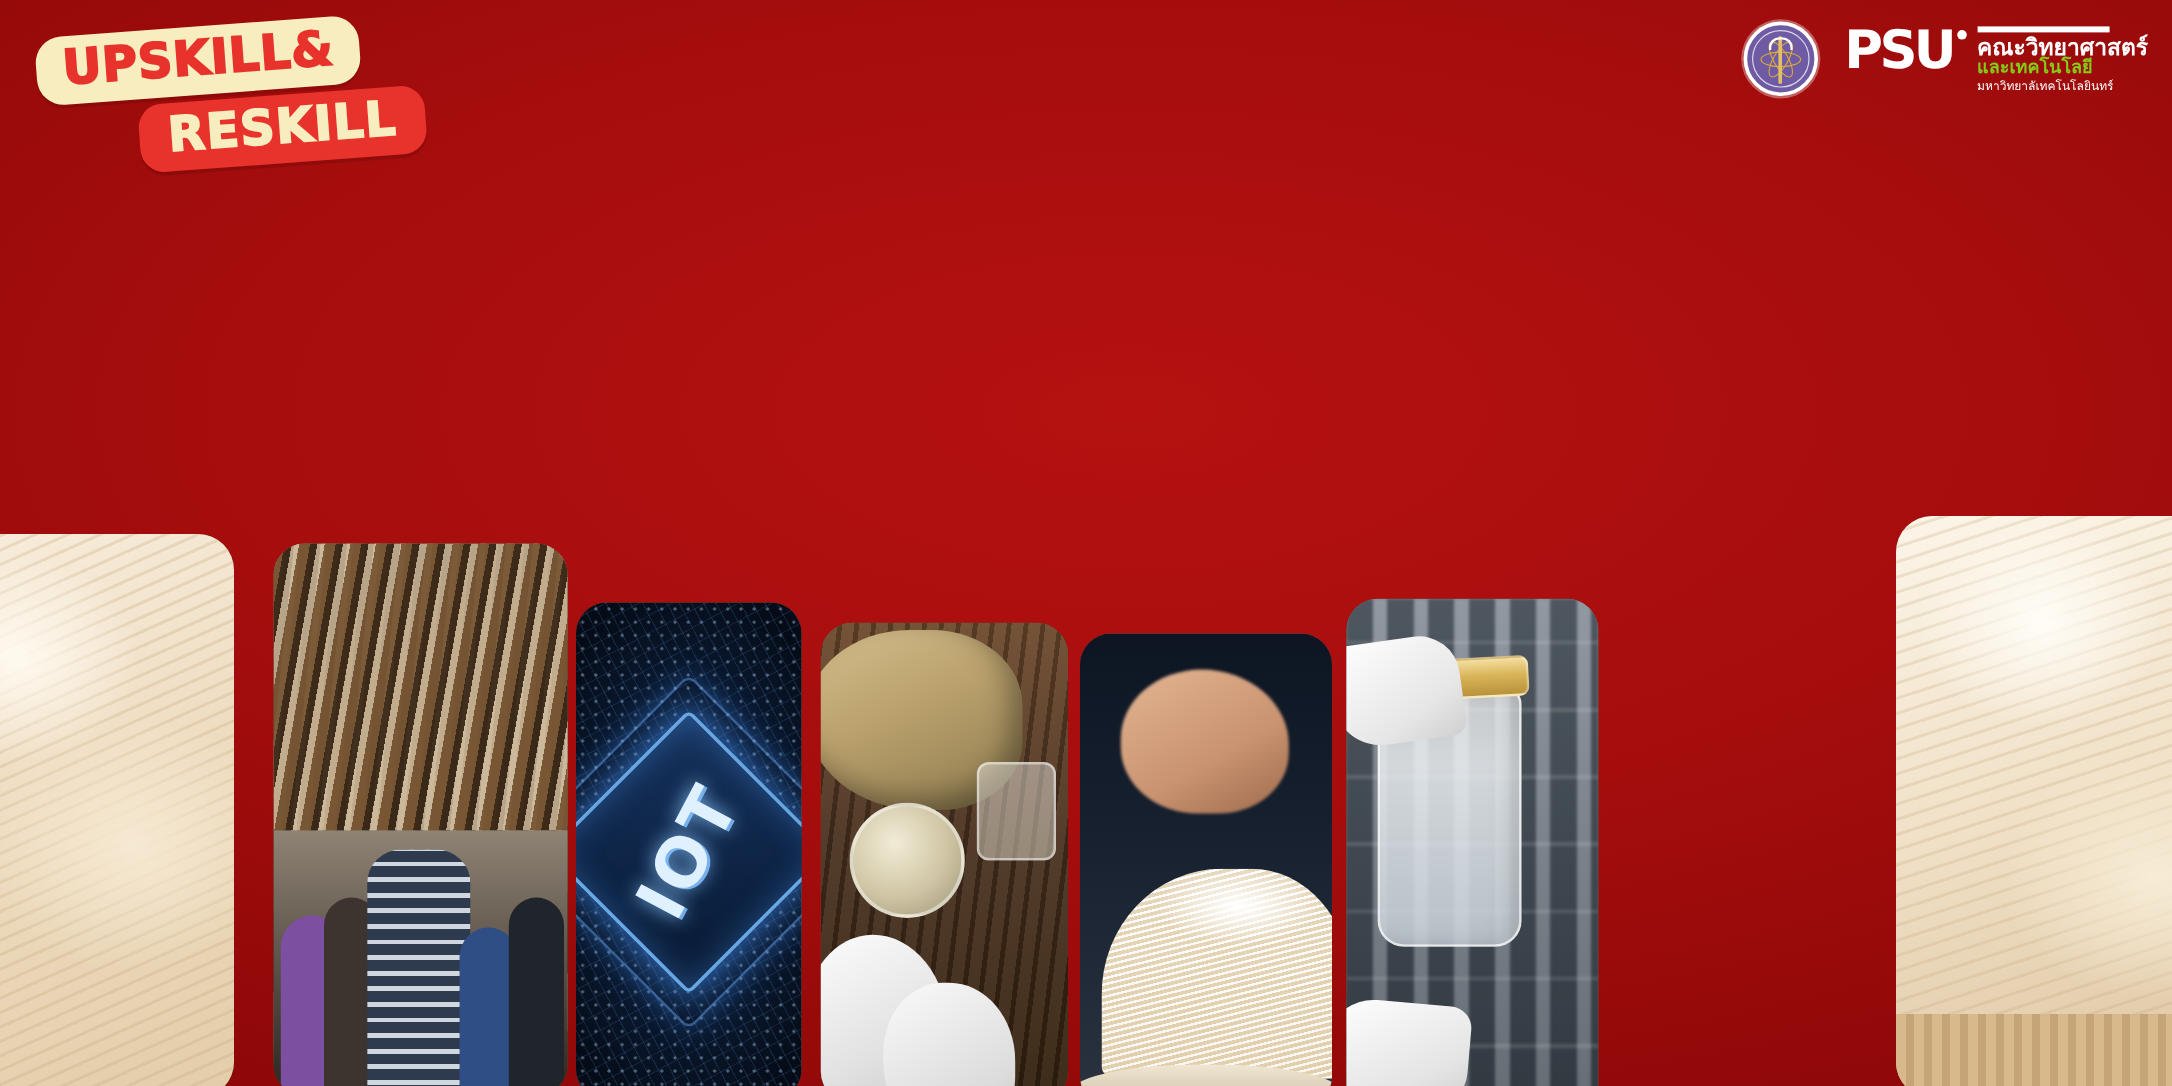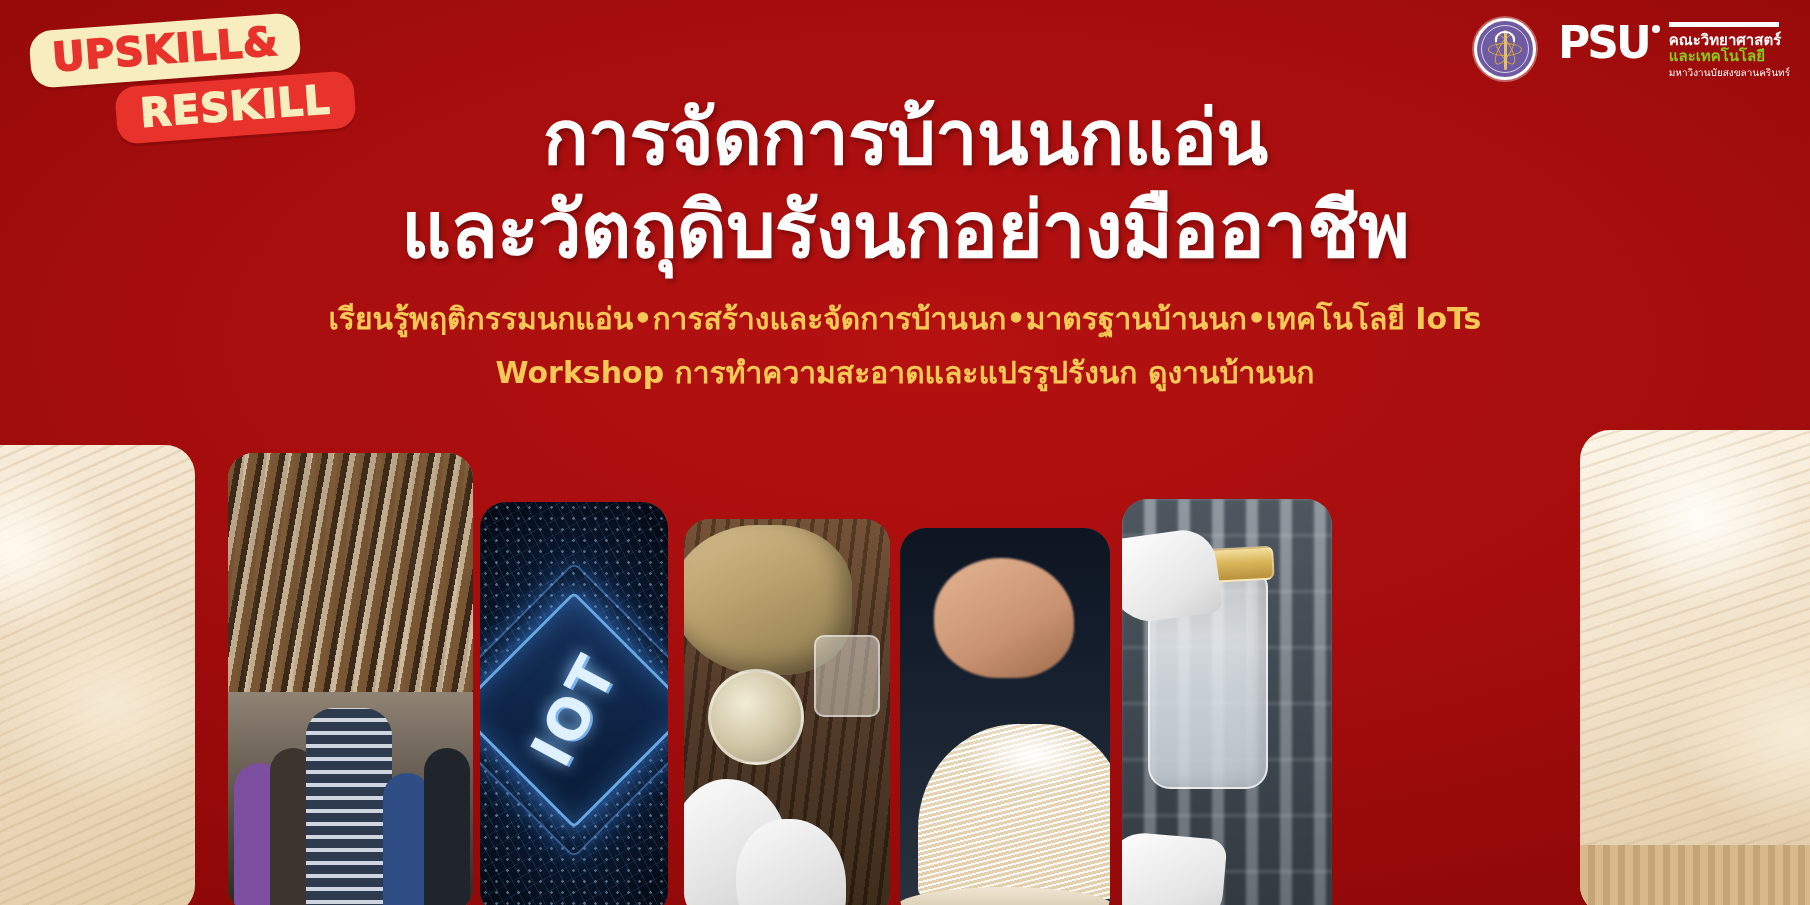--- a/index.html
+++ b/index.html
@@ -148,21 +148,21 @@
     margin-left:3px;
     margin-top:4px;
   }
   .psu-text{ padding-top:3px; }
   .psu-rule{
     width:110px; height:5px;
     background:#ffffff;
     margin-bottom:5px;
   }
   .psu-text .l1{
-    font-size:15px; line-height:16px; font-weight:bold; color:#fff;
+    font-size:19px; line-height:16px; font-weight:bold; color:#fff;
     font-family:"DejaVu Sans", sans-serif;
   }
   .psu-text .l2{
     font-size:15px; line-height:16px; font-weight:bold; color:#84cc16;
     font-family:"DejaVu Sans", sans-serif;
   }
   .psu-text .l3{
     font-size:10px; line-height:13px; color:#fff; margin-top:2px;
     font-family:"DejaVu Sans", sans-serif;
   }
@@ -443,32 +443,26 @@
     </div>
 
     <div class="psu-logo">
       <div class="psu-mark">
         <span>PSU</span><span class="dot"></span>
       </div>
       <div class="psu-text">
         <div class="psu-rule"></div>
         <div class="l1">คณะวิทยาศาสตร์</div>
         <div class="l2">และเทคโนโลยี</div>
-        <div class="l3">มหาวิงานบัยสงขลานครินทร์</div>
+        <div class="l3">มหาวิทยาลัเทคโนโลยินทร์</div>
       </div>
     </div>
 
   </div>
 
-  <div class="headline">
-    <div class="title-line l1">การจัดการบ้านนกแอ่น</div>
-    <div class="title-line l2">และวัตถุดิบรังนกอย่างมืออาชีพ</div>
-    <div class="subtitle s1">เรียนรู้พฤติกรรมนกแอ่น•การสร้างและจัดการบ้านนก•มาตรฐานบ้านนก•เทคโนโลยี IoTs</div>
-    <div class="subtitle s2">Workshop การทำความสะอาดและแปรรูปรังนก ดูงานบ้านนก</div>
-  </div>
 
   <div class="photos">
 
     <div class="photo p1">
       <div class="inner"></div>
     </div>
 
     <div class="photo p2">
       <div class="inner">
         <div class="ceiling"></div>

